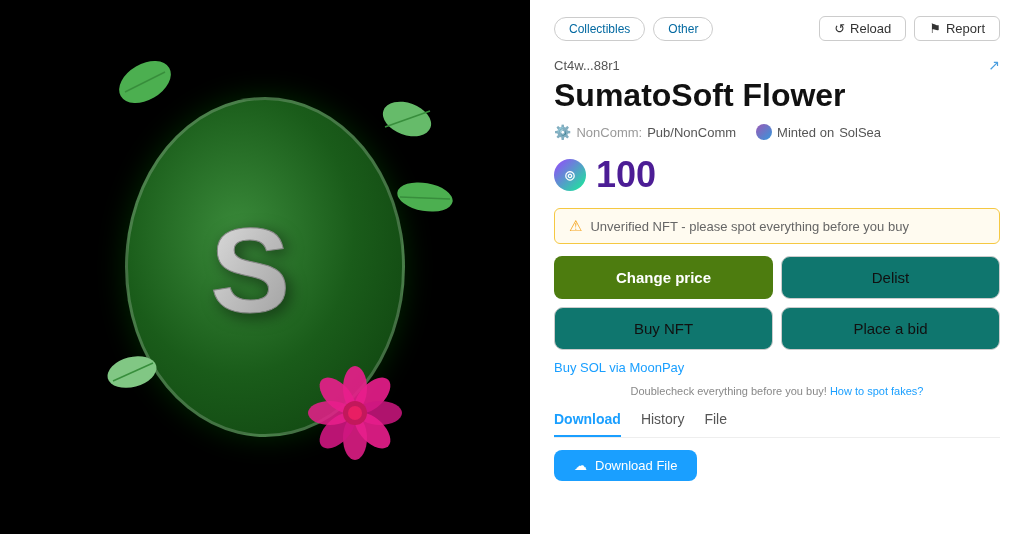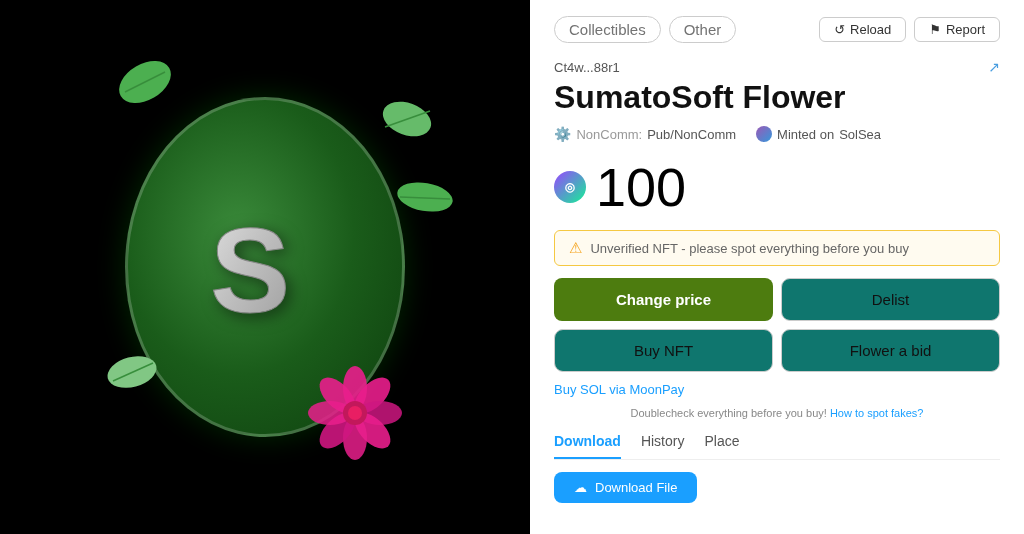--- a/index.html
+++ b/index.html
@@ -117,22 +117,22 @@
     .tab-group {
       display: flex;
       gap: 8px;
     }
 
     .tab-btn {
       padding: 4px 14px;
       border: 1px solid #ccc;
       border-radius: 20px;
       background: #fff;
-      font-size: 15px;
-      color: #737373;
+      font-size: 12px;
+      color: #0369a1;
       cursor: pointer;
     }
 
     .action-group {
       display: flex;
       gap: 8px;
     }
 
     .action-btn {
       padding: 4px 14px;
@@ -196,23 +196,23 @@
 
     
     .price-row {
       display: flex;
       align-items: center;
       gap: 10px;
       margin-bottom: 12px;
     }
 
     .price-value {
-      font-size: 54px;
-      font-weight: 400;
-      color: #000000;
+      font-size: 36px;
+      font-weight: 700;
+      color: #4c1d95;
     }
 
     
     .warning-banner {
       background: #fffbf0;
       border: 1px solid #f5c842;
       border-radius: 6px;
       padding: 8px 14px;
       display: flex;
       align-items: center;
@@ -454,34 +454,34 @@
 
   <div class="warning-banner">
     <span class="warning-icon">⚠</span>
     <span>Unverified NFT - please spot everything before you buy</span>
   </div>
 
   <div class="buttons-grid">
     <button class="btn-primary">Change price</button>
     <button class="btn-secondary">Delist</button>
     <button class="btn-secondary">Buy NFT</button>
-    <button class="btn-secondary">Flower a bid</button>
+    <button class="btn-secondary">Place a bid</button>
   </div>
 
   <a class="buy-sol-link">Buy SOL via MoonPay</a>
 
   <div class="doublecheck-row">
     <span>Doublecheck everything before you buy!</span>
     <a class="doublecheck-link">How to spot fakes?</a>
   </div>
 
   <div class="bottom-tabs">
     <div class="bottom-tab active">Download</div>
     <div class="bottom-tab">History</div>
-    <div class="bottom-tab">Place</div>
+    <div class="bottom-tab">File</div>
   </div>
 
   <button class="download-btn">
     <span>☁</span>
     <span>Download File</span>
   </button>
 
 </div>
 
 </body></html>

